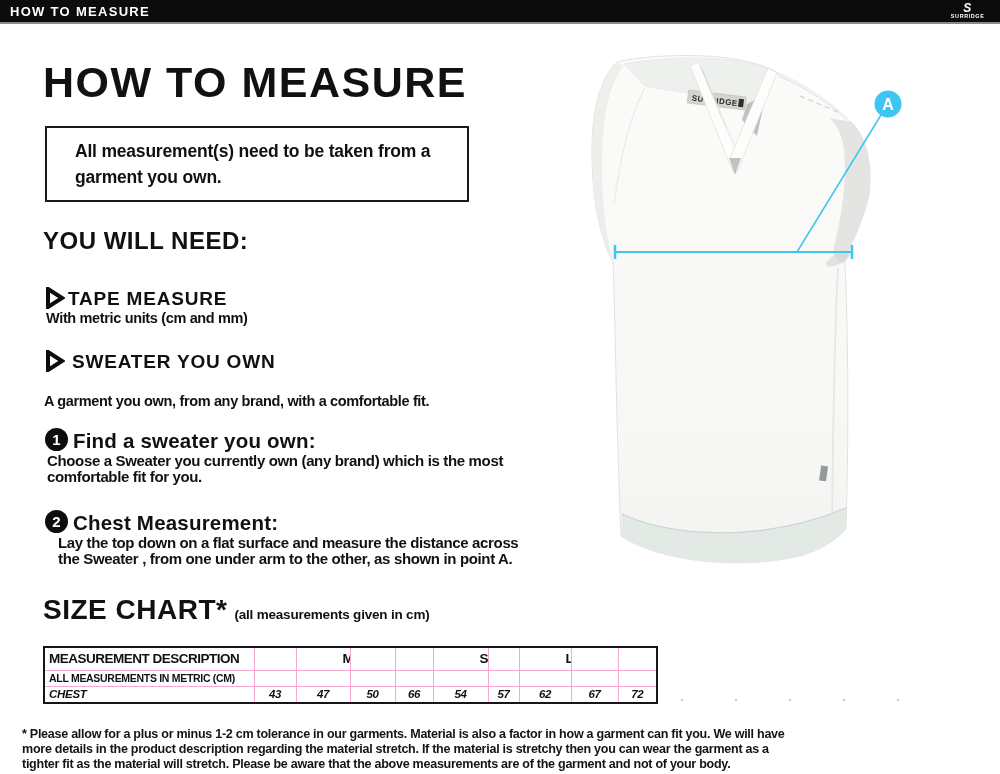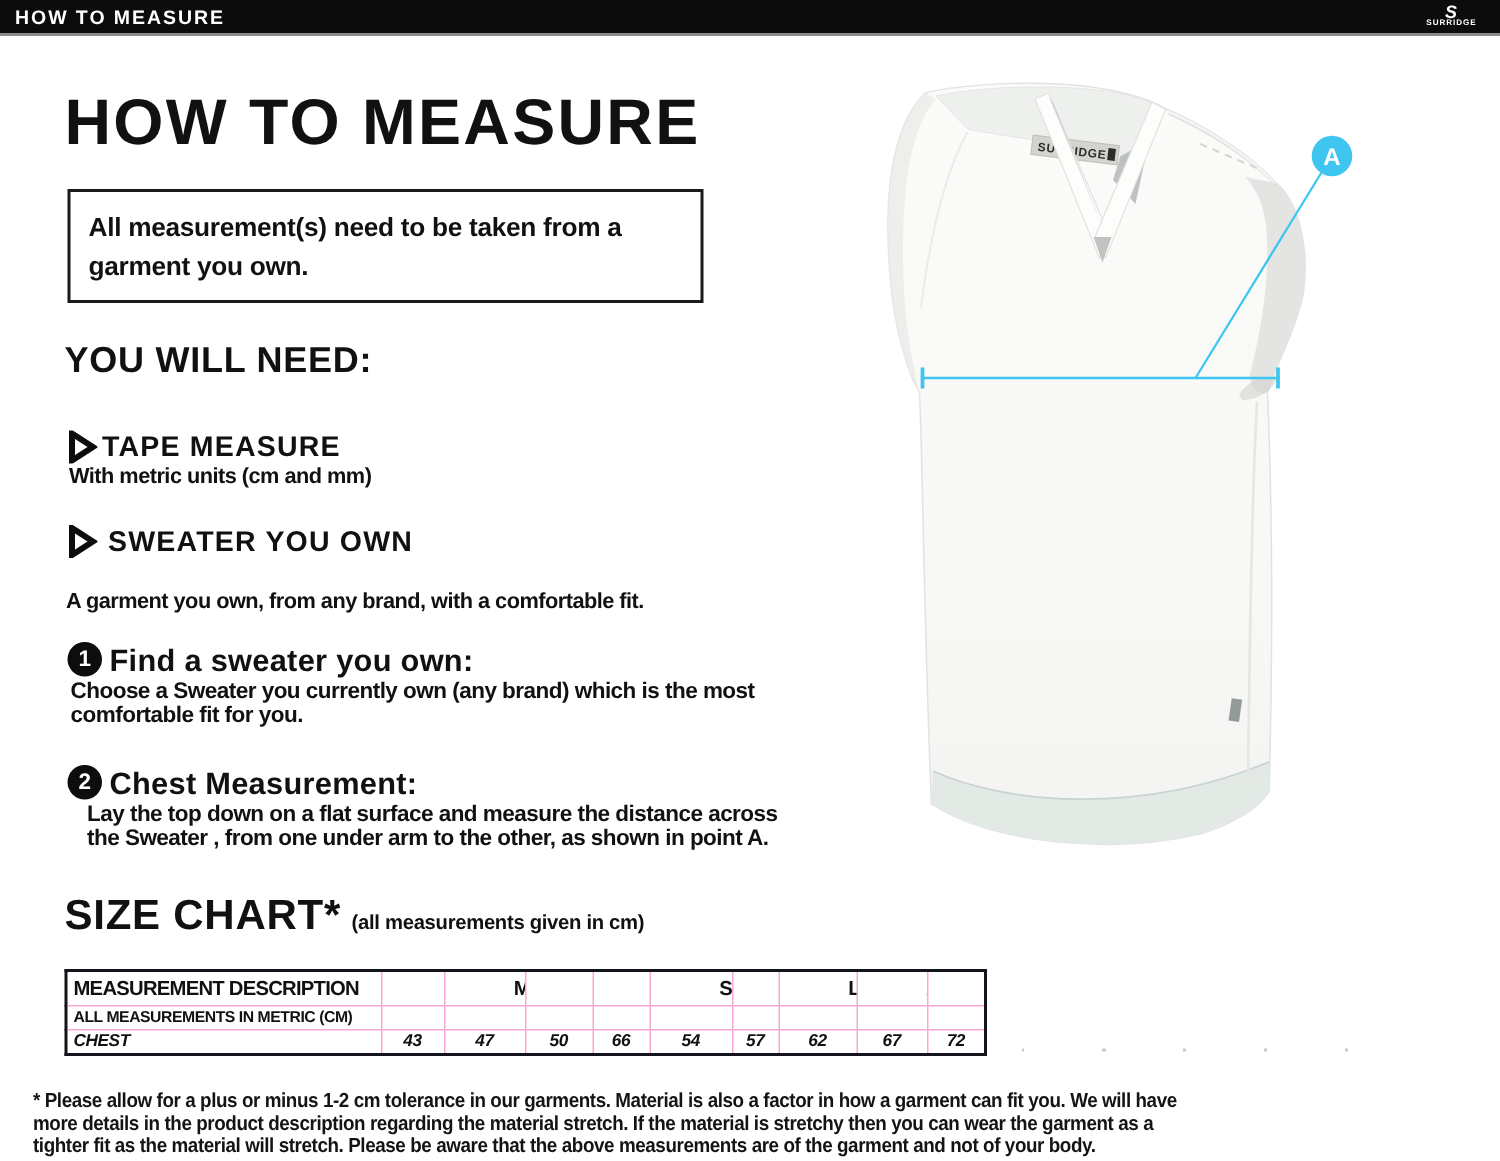--- a/index.html
+++ b/index.html
@@ -12,21 +12,21 @@
   .topbar { position:absolute; left:0; top:0; width:1000px; height:24px; background:#0c0c0c;
             border-bottom:2px solid #8a8a8a; display:flex; align-items:center; justify-content:space-between; }
   .topbar-title { color:#fff; font-size:13px; font-weight:bold; letter-spacing:1.3px; padding-left:10px; }
   .brand { display:flex; flex-direction:column; align-items:center; margin-right:14px; line-height:1; }
   .brand-mark { color:#fff; font-size:12px; font-weight:bold; font-style:italic; line-height:10px; }
   .brand-name { color:#fff; font-size:6px; font-weight:bold; letter-spacing:0.7px; transform:scale(.9); }
 
   
   .h1 { position:absolute; left:43px; top:58px; font-size:43px; font-weight:bold; letter-spacing:1.5px; }
   .notice { position:absolute; left:45px; top:126px; width:424px; border:2px solid #1a1a1a;
-            padding:10px 12px; font-size:17.5px; font-weight:bold; line-height:26px; letter-spacing:-0.2px; }
+            padding:10px 28px; font-size:17.5px; font-weight:bold; line-height:26px; letter-spacing:-0.2px; }
   .ywn-heading { position:absolute; left:43px; top:227px; font-size:24px; font-weight:bold; letter-spacing:0.5px; }
 
   .need-item-label { position:absolute; font-size:19px; font-weight:bold; letter-spacing:0.8px; }
   .need-item-desc  { position:absolute; font-size:14.5px; font-weight:bold; letter-spacing:-0.35px; }
   .tri-icon { position:absolute; width:20px; height:22px; }
 
   .step-num { position:absolute; width:23px; height:23px; background:#0d0d0d; border-radius:50%;
               color:#fff; font-size:15px; font-weight:bold; display:flex; align-items:center; justify-content:center; }
   .step-title { position:absolute; font-size:20.5px; font-weight:bold; letter-spacing:0.2px; }
   .step-body { position:absolute; font-size:15px; font-weight:bold; letter-spacing:-0.35px; line-height:15.5px; white-space:nowrap; }

